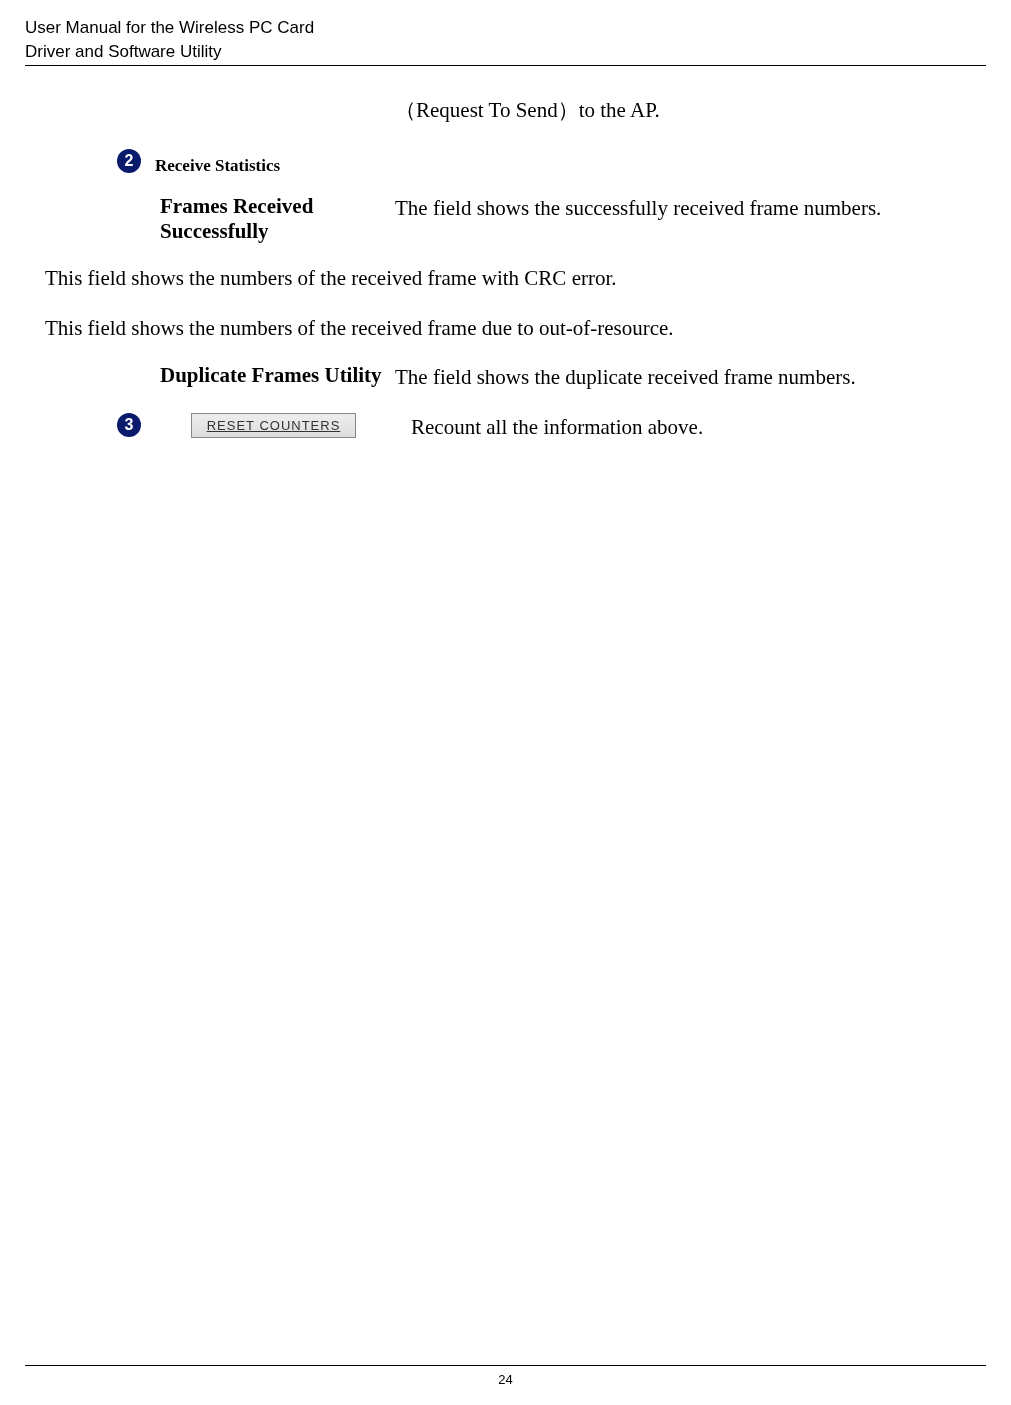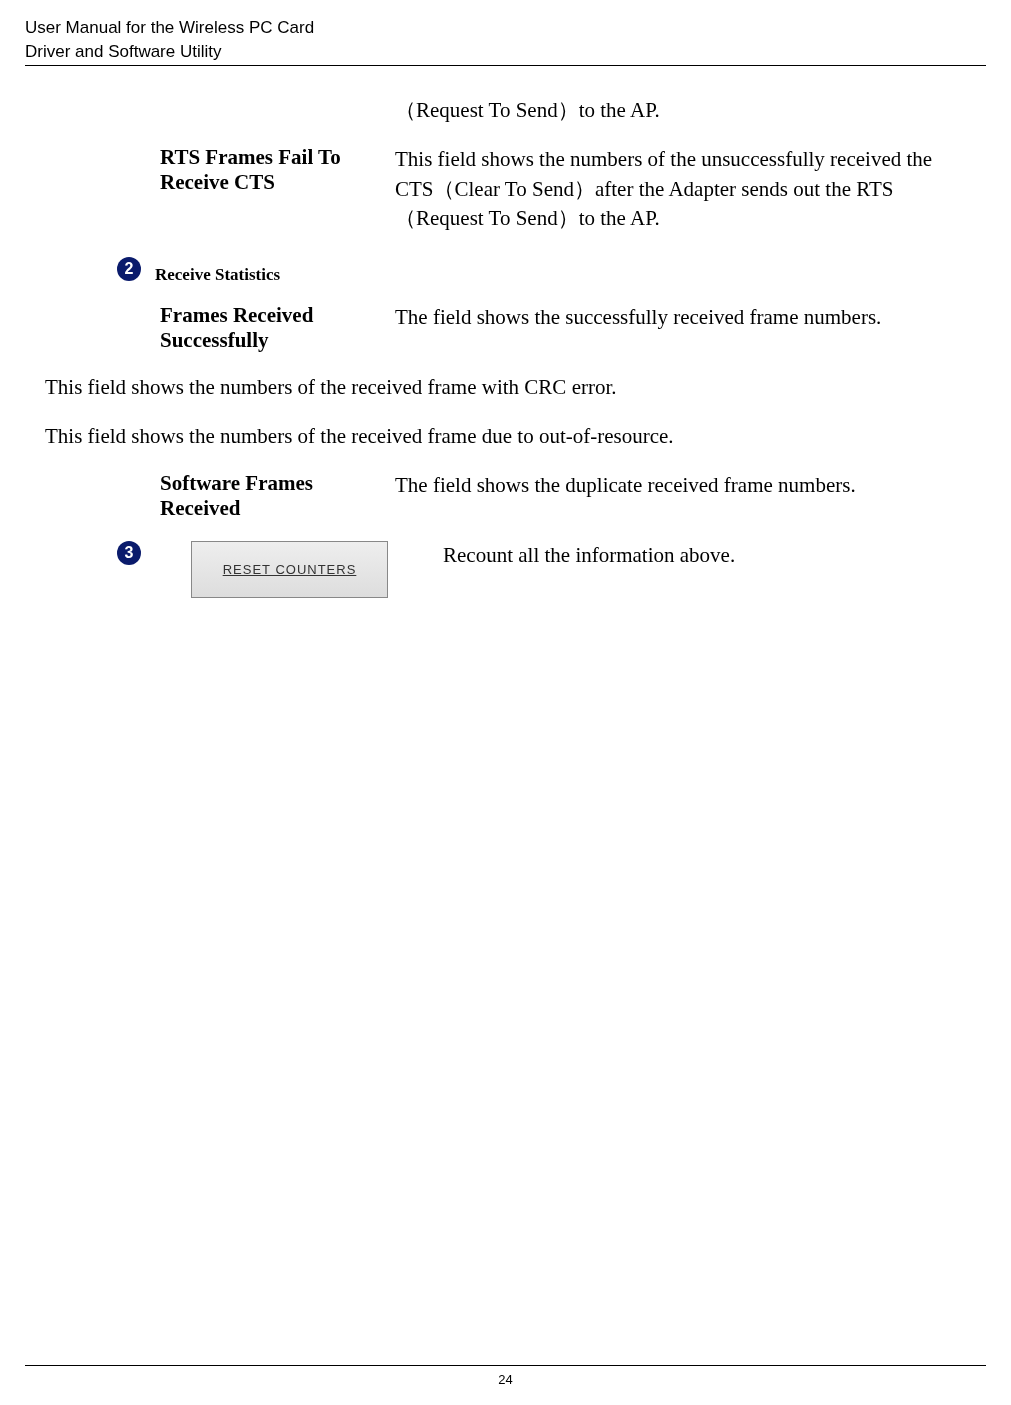--- a/index.html
+++ b/index.html
@@ -99,31 +99,31 @@
       align-items: center;
       justify-content: center;
       font-size: 16px;
       font-weight: bold;
       font-family: Arial, sans-serif;
       margin-right: 50px;
       flex-shrink: 0;
     }
     .reset-button {
       display: inline-block;
-      padding: 20px 10px;
+      padding: 4px 10px;
       background: linear-gradient(#eee, #ddd);
       border: 1px solid #888;
       font-family: Arial, sans-serif;
       font-size: 13px;
       letter-spacing: 1px;
       color: #333;
       text-decoration: underline;
       margin-right: 45px;
       flex-shrink: 0;
-      width: 197px;
+      width: 165px;
       text-align: center;
     }
     .reset-row .desc-col {
       flex: 1;
       font-size: 21px;
       padding-right: 10px;
       padding-left: 10px;
       line-height: 1.4;
     }
     .footer {
@@ -153,45 +153,41 @@
   <hr class="header-divider">
 </div>
 
 <div class="content">
 
   <div class="row">
     <div class="label-col"></div>
     <div class="desc-col">（Request To Send）to the AP.</div>
   </div>
 
-  <div class="row">
-    <div class="label-col">RTS Frames Fail To Receive CTS</div>
-    <div class="desc-col">This field shows the numbers of the unsuccessfully received the CTS（Clear To Send）after the Adapter sends out the RTS （Request To Send）to the AP.</div>
-  </div>
 
   <div class="section-header">
     <div class="icon-badge">2</div>
     <div class="section-title">Receive Statistics</div>
   </div>
 
   <div class="row">
     <div class="label-col">Frames Received Successfully</div>
     <div class="desc-col">The field shows the successfully received frame numbers.</div>
   </div>
 
   <div class="row">
     <div class="desc-col desc-justify">This field shows the numbers of the received frame with CRC error.</div>
   </div>
 
   <div class="row">
     <div class="desc-col desc-justify">This field shows the numbers of the received frame due to out-of-resource.</div>
   </div>
 
   <div class="row">
-    <div class="label-col">Software Frames Received</div>
+    <div class="label-col">Duplicate Frames Utility</div>
     <div class="desc-col desc-justify">The field shows the duplicate received frame numbers.</div>
   </div>
 
   <div class="reset-row">
     <div class="icon-badge">3</div>
     <div class="reset-button">RESET COUNTERS</div>
     <div class="desc-col">Recount all the information above.</div>
   </div>
 
 </div>

